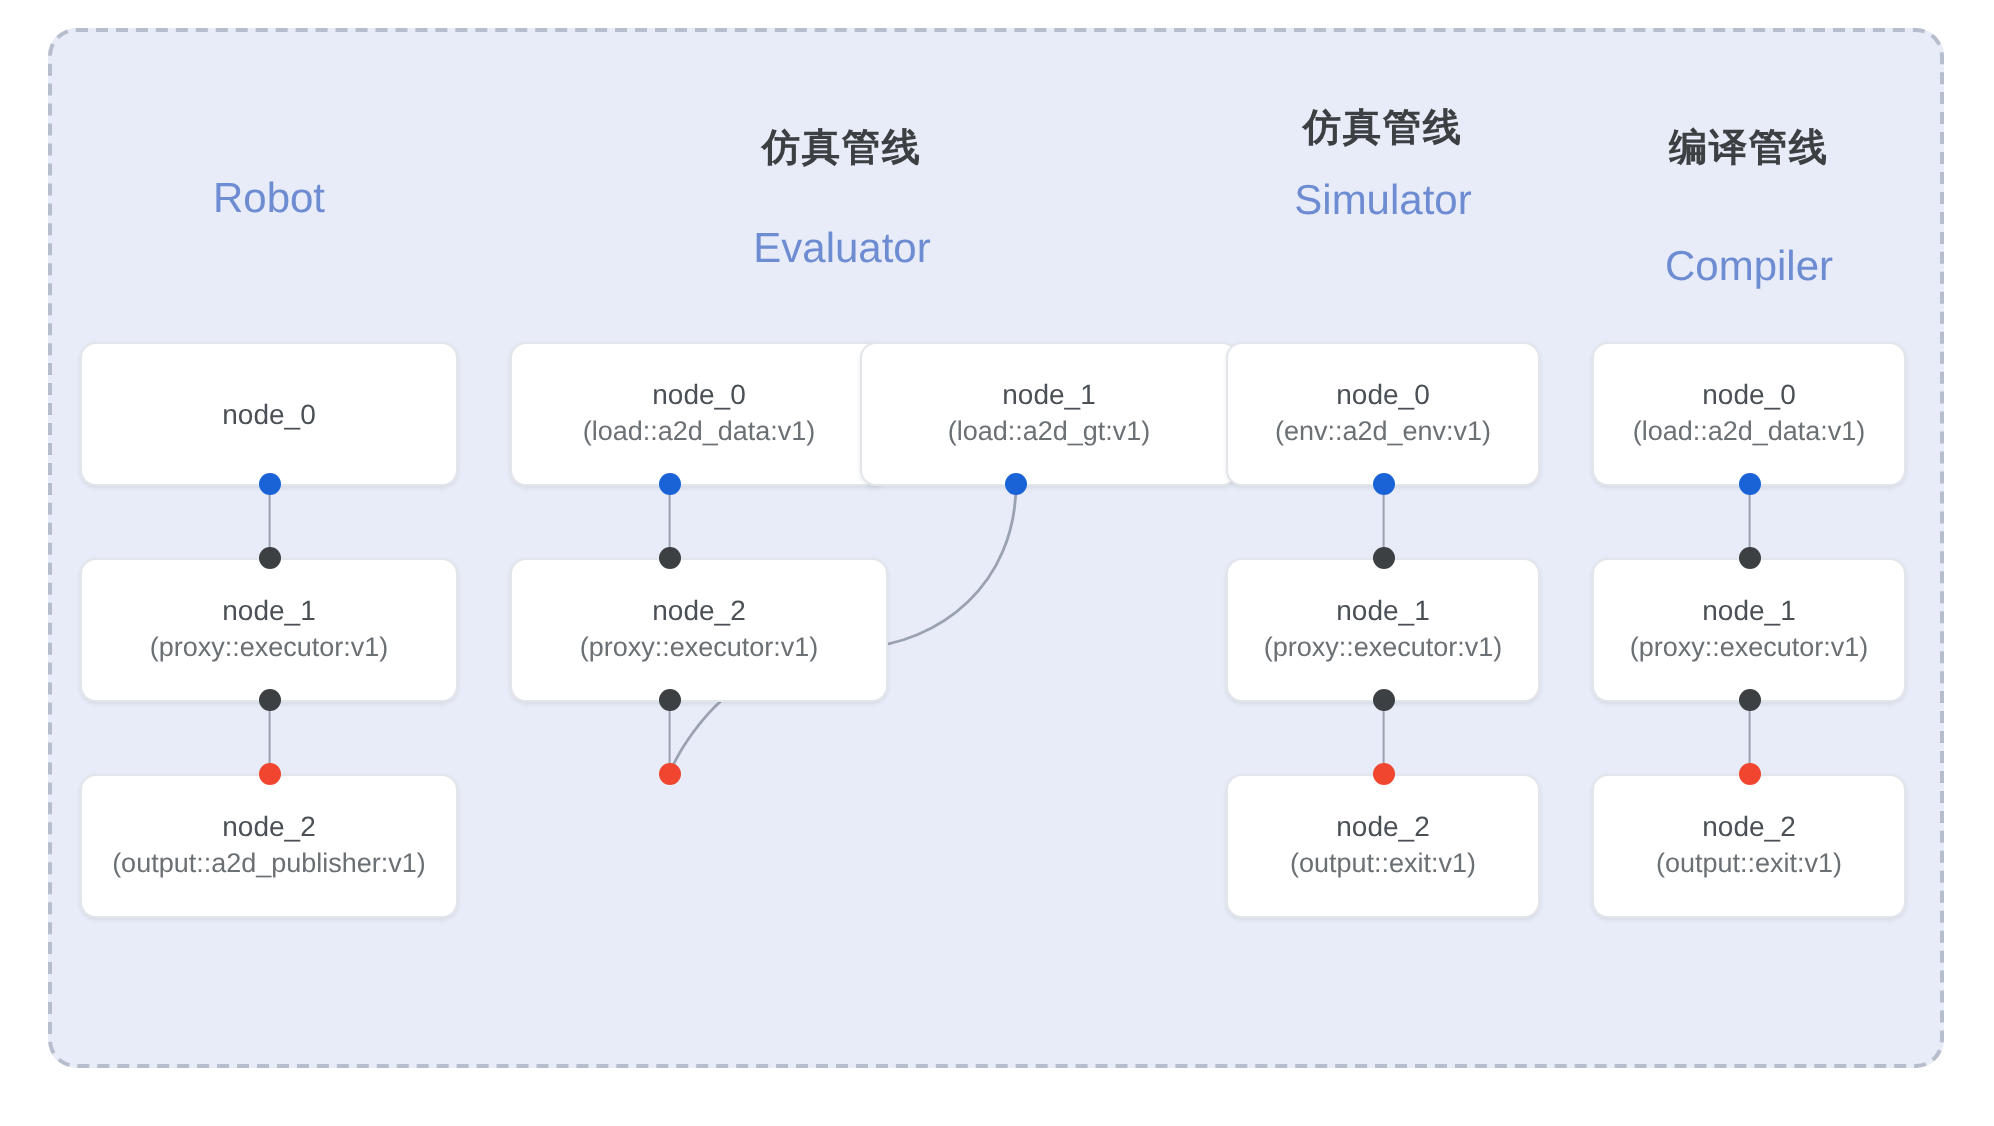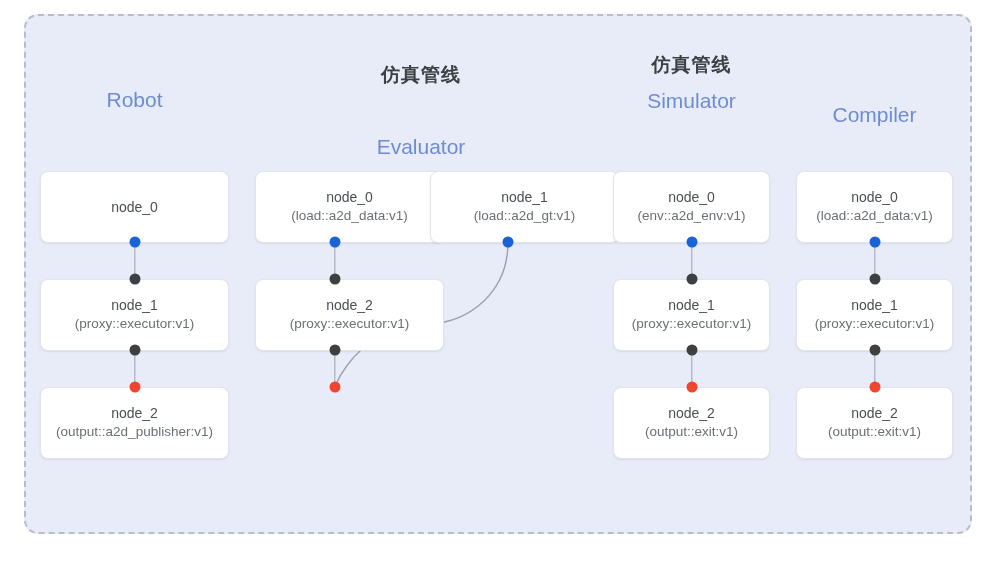--- a/index.html
+++ b/index.html
@@ -141,21 +141,21 @@
   </div>
   <div class="link-v" style="left:134.5px; top:242px; height:38px;"></div>
   <div class="link-v" style="left:134.5px; top:350px; height:38px;"></div>
   <div class="dot dot-blue" style="left:134.5px; top:242px;"></div>
   <div class="dot dot-black" style="left:134.5px; top:279px;"></div>
   <div class="dot dot-black" style="left:134.5px; top:350px;"></div>
   <div class="dot dot-red" style="left:134.5px; top:387px;"></div>
 
   <div class="col-head" style="left:255px; top:65px; width:332px;">
     <div class="cn-title">仿真管线</div>
-    <div class="en-title" style="margin-top:52px;">Evaluator</div>
+    <div class="en-title" style="margin-top:30px;">Evaluator</div>
   </div>
 
   <div class="node" style="left:255px; top:171px;">
     <div class="node-title">node_0</div>
     <div class="node-sub">(load::a2d_data:v1)</div>
   </div>
   <div class="node" style="left:430px; top:171px;">
     <div class="node-title">node_1</div>
     <div class="node-sub">(load::a2d_gt:v1)</div>
   </div>
@@ -189,20 +189,21 @@
     <div class="node-sub">(output::exit:v1)</div>
   </div>
   <div class="link-v" style="left:691.5px; top:242px; height:38px;"></div>
   <div class="link-v" style="left:691.5px; top:350px; height:38px;"></div>
   <div class="dot dot-blue" style="left:691.5px; top:242px;"></div>
   <div class="dot dot-black" style="left:691.5px; top:279px;"></div>
   <div class="dot dot-black" style="left:691.5px; top:350px;"></div>
   <div class="dot dot-red" style="left:691.5px; top:387px;"></div>
 
   <div class="col-head" style="left:796px; top:65px; width:157px;">
+    <div class="cn-title">编译管线</div>
     <div class="en-title" style="margin-top:39px;">Compiler</div>
   </div>
 
   <div class="node" style="left:796px; top:171px; width:157px;">
     <div class="node-title">node_0</div>
     <div class="node-sub">(load::a2d_data:v1)</div>
   </div>
   <div class="node" style="left:796px; top:279px; width:157px;">
     <div class="node-title">node_1</div>
     <div class="node-sub">(proxy::executor:v1)</div>

